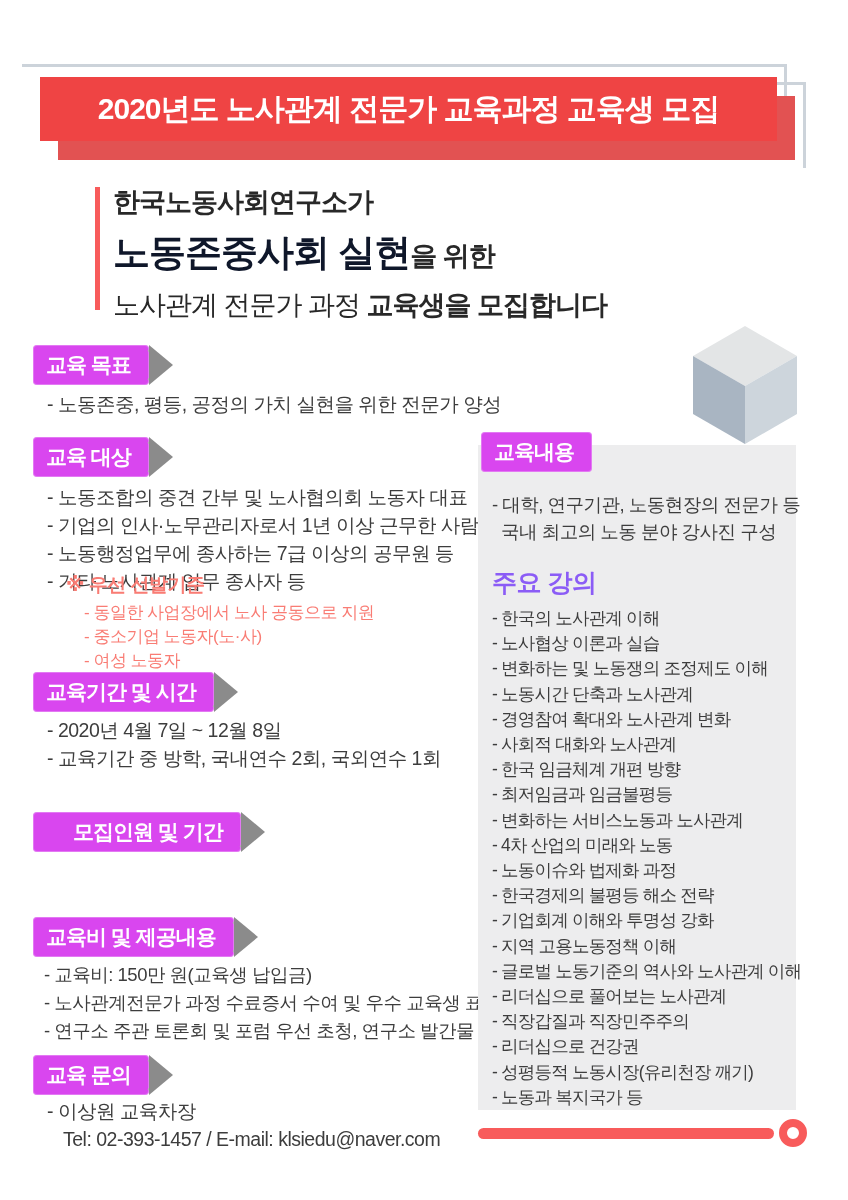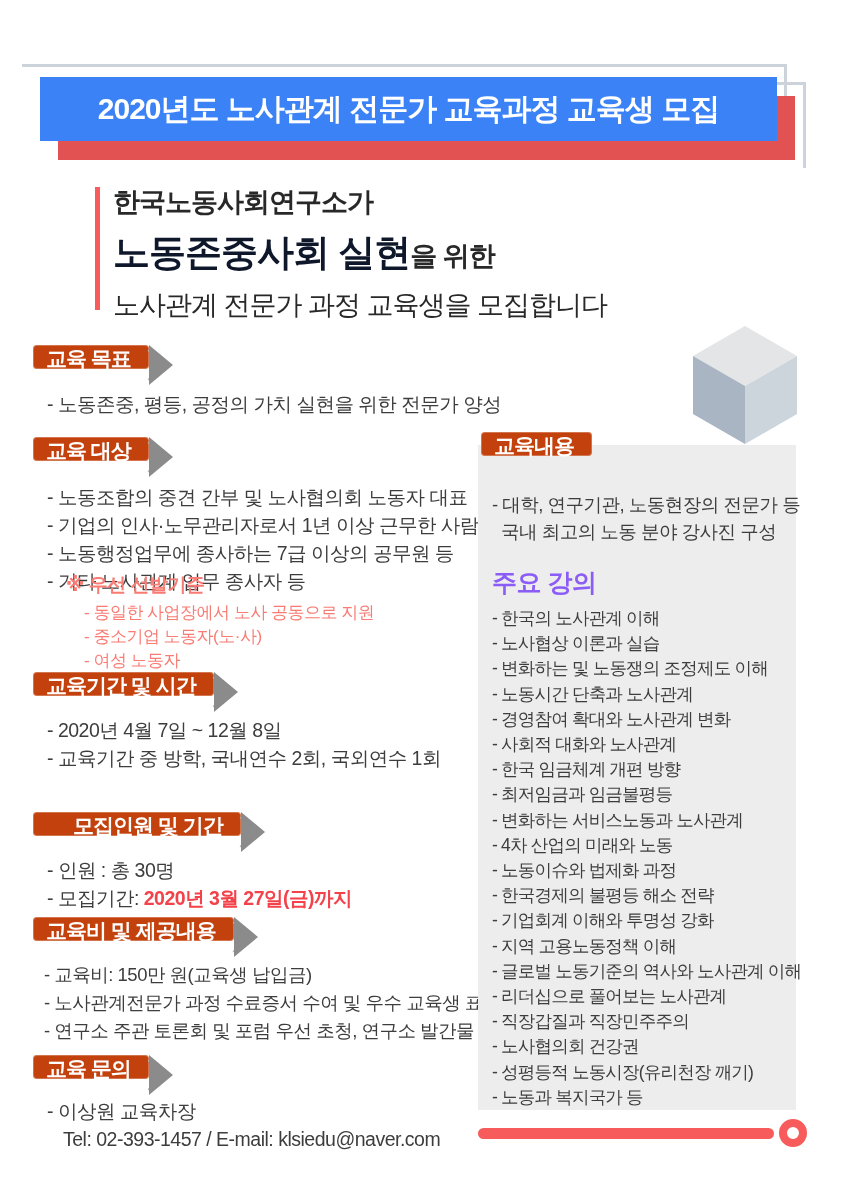--- a/index.html
+++ b/index.html
@@ -4,38 +4,38 @@
 <style>
   html,body{margin:0;padding:0;background:#fff;}
   .page{position:relative;width:848px;height:1200px;background:#ffffff;overflow:hidden;
         font-family:"Liberation Sans","DejaVu Sans",sans-serif;color:#3d3d3d;}
 
   
   .outline{position:absolute;box-sizing:border-box;border:3px solid #ccd3da;border-left:none;border-bottom:none;background:transparent;}
   .outline-a{left:22px;top:64px;width:765px;height:84px;}
   .outline-b{left:40px;top:82px;width:766px;height:86px;}
   .title-shadow{position:absolute;left:58px;top:96px;width:737px;height:64px;background:#e25252;}
-  .title-box{position:absolute;left:40px;top:77px;width:737px;height:64px;background:#3b82f6;
+  .title-box{position:absolute;left:40px;top:77px;width:737px;height:64px;background:#ef4444;
              display:flex;align-items:center;justify-content:center;}
   .title-box span{color:#ffffff;font-size:30px;font-weight:800;letter-spacing:-1px;}
 
   
   .intro-bar{position:absolute;left:95px;top:187px;width:5px;height:123px;background:#f85b5b;}
   .intro{position:absolute;left:113px;top:184px;width:620px;}
   .intro-l1{font-size:27px;font-weight:600;color:#282828;letter-spacing:-1px;}
   .intro-l2{margin-top:8px;letter-spacing:-1px;}
   .intro-hl{font-size:37px;font-weight:800;color:#0f172a;}
   .intro-rest{font-size:27px;font-weight:600;color:#282828;}
   .intro-l3{margin-top:9px;font-size:27px;color:#282828;letter-spacing:-1px;}
   .intro-l3 .norm{font-weight:500;}
-  .intro-l3 .bold{font-weight:400;}
+  .intro-l3 .bold{font-weight:700;}
 
   
-  .badge{position:absolute;height:24px;display:inline-flex;
-         background:#c2410c;border-radius:4px;padding:0 18px 0 13px;
+  .badge{position:absolute;height:40px;display:inline-flex;align-items:center;
+         background:#d946ef;border-radius:4px;padding:0 18px 0 13px;
          box-shadow:inset 0 0 0 1px rgba(255,255,255,.28);}
   .badge-text{color:#fff;font-size:21px;font-weight:700;letter-spacing:-1px;white-space:nowrap;}
   .badge.pencil::after{content:"";position:absolute;right:-24px;top:0;width:0;height:0;
          border-top:20px solid transparent;border-bottom:20px solid transparent;border-left:24px solid #8b8b8b;}
   .badge-chevron{position:absolute;right:-11px;top:9px;width:22px;height:22px;
          border:2px solid #b3b3b3;transform:rotate(45deg);box-sizing:border-box;
          border-left:none;border-bottom:none;}
 
   
   .sec{position:absolute;font-size:19.5px;line-height:28px;color:#3d3d3d;letter-spacing:-0.5px;white-space:nowrap;}
@@ -123,27 +123,20 @@
   <div class="sec" style="left:47px;top:716px;">
 
   <div>- 2020년 4월 7일 ~ 12월 8일</div>
       <div>- 교육기간 중 방학, 국내연수 2회, 국외연수 1회</div>
     </div>
 
   <div class="badge pencil" style="left:33px;top:812px;padding-left:40px;">
     <span class="badge-text">모집인원 및 기간</span>
     <span class="badge-chevron"></span>
   </div>
-  <div class="sec" style="left:47px;top:856px;">
-    <div>
-
-    <div>- 인원 : 총 30명</div>
-      </div>
-    <div><span>- 모집기간: </span><span class="deadline">2020년 3월 27일(금)까지</span></div>
-  </div>
 
   <div class="badge pencil" style="left:33px;top:917px;">
     <span class="badge-text">교육비 및 제공내용</span>
     <span class="badge-chevron"></span>
   </div>
   <div class="sec" style="left:44px;top:961px;font-size:18.5px;">
 
   <div>- 교육비: 150만 원(교육생 납입금)</div>
       <div>- 노사관계전문가 과정 수료증서 수여 및 우수 교육생 표창</div>
       <div>- 연구소 주관 토론회 및 포럼 우선 초청, 연구소 발간물 제공</div>
@@ -176,21 +169,21 @@
         <div>- 최저임금과 임금불평등</div>
         <div>- 변화하는 서비스노동과 노사관계</div>
         <div>- 4차 산업의 미래와 노동</div>
         <div>- 노동이슈와 법제화 과정</div>
         <div>- 한국경제의 불평등 해소 전략</div>
         <div>- 기업회계 이해와 투명성 강화</div>
         <div>- 지역 고용노동정책 이해</div>
         <div>- 글로벌 노동기준의 역사와 노사관계 이해</div>
         <div>- 리더십으로 풀어보는 노사관계</div>
         <div>- 직장갑질과 직장민주주의</div>
-        <div>- 노사협의회 건강권</div>
+        <div>- 리더십으로 건강권</div>
         <div>- 성평등적 노동시장(유리천장 깨기)</div>
         <div>- 노동과 복지국가 등</div>
       </div>
   </div>
   <div class="badge panel-badge">
     <span class="badge-text">교육내용</span>
   </div>
 
   <div class="bottom-line"></div>
   <div class="bottom-ring"></div>

